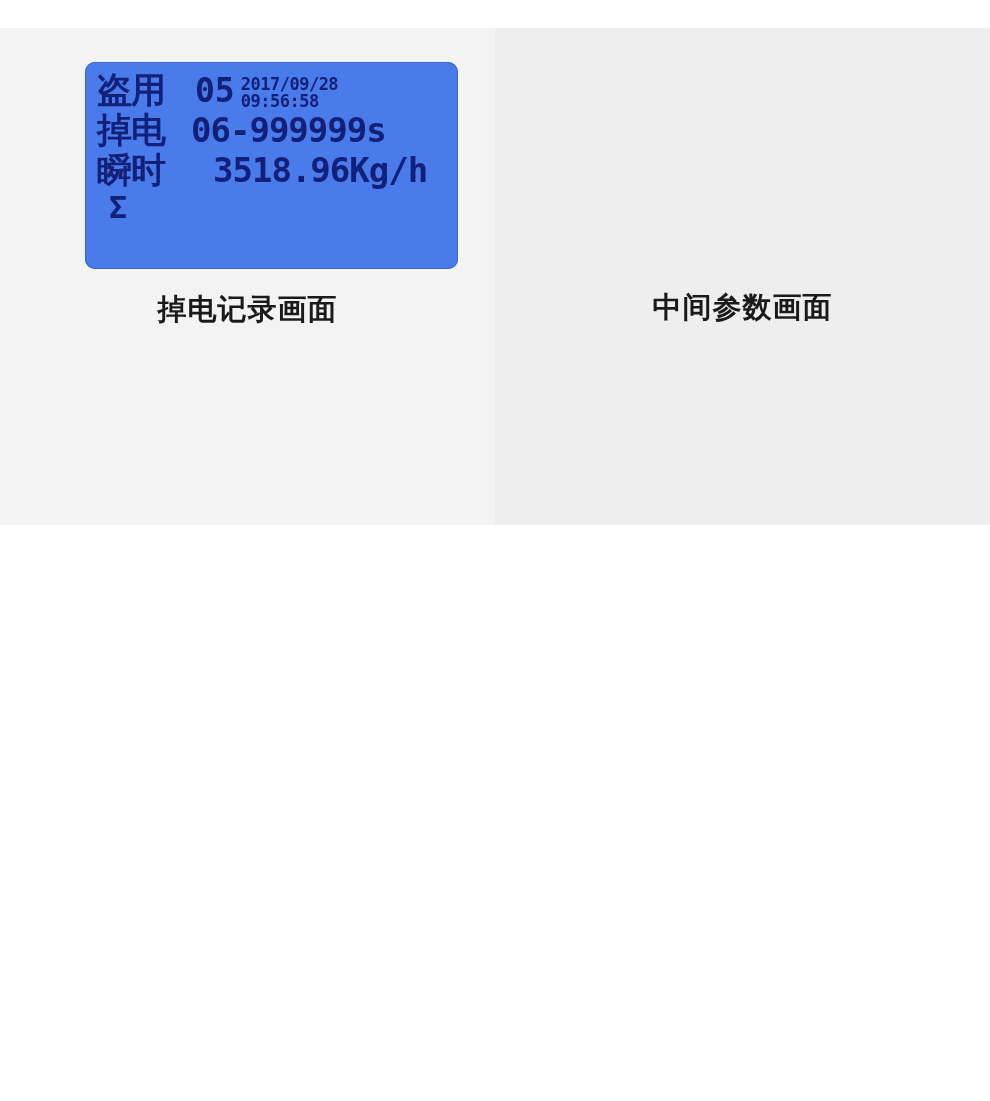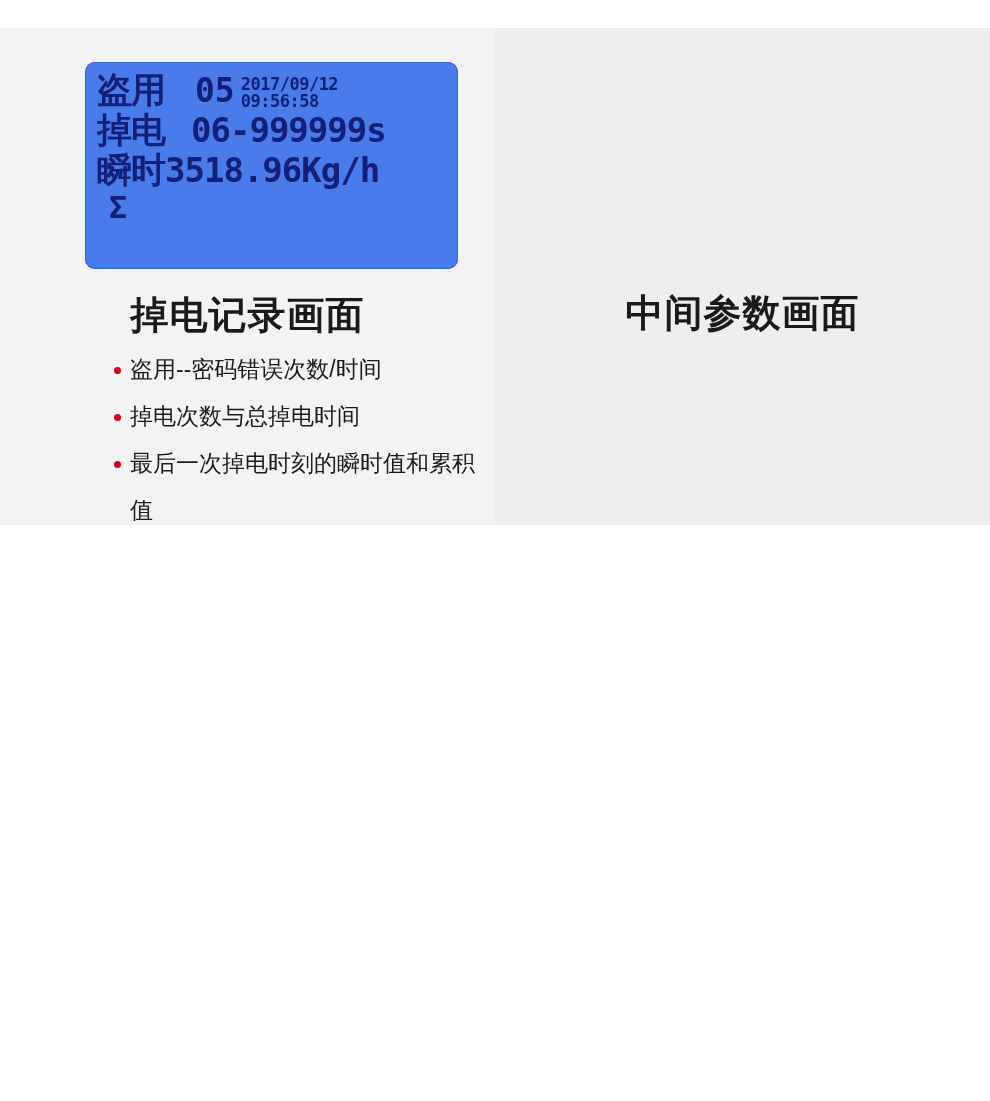--- a/index.html
+++ b/index.html
@@ -44,40 +44,40 @@
   .s1 { position: relative; width: 100%; height: 100%; padding: 6px 10px 0 12px; }
   .s1 .row { display: flex; align-items: flex-end; }
   .s1 .cn { font-family: "DejaVu Sans", sans-serif; font-weight: 700; font-size: 35px; line-height: 40px; letter-spacing: -1px; }
   .s1 .big { font-size: 34px; line-height: 40px; font-weight: 700; letter-spacing: -1px; text-align: center; }
   .s1 .r1 { margin-top: 2px; }
   .s1 .num00 { font-size: 33px; font-weight: 700; margin-left: 30px; }
   .s1 .stack { display: inline-block; margin-left: 6px; line-height: 17px; }
   .s1 .stack div { font-size: 17px; font-weight: 700; letter-spacing: -0.5px; }
   .s1 .r2 { margin-top: 0px; }
   .s1 .r2 .val { margin-left: 26px; }
-  .s1 .r3 { margin-top: 0px; }
+  .s1 .r3 { margin-top: 0px; gap: 48px; }
   .s1 .sigma { font-size: 30px; font-weight: 700; position: absolute; left: 12px; }
   .s1 .r4wrap { position: relative; width: 100%; display: flex; justify-content: flex-end; }
 
   
   .s3 { width: 100%; height: 100%; padding: 6px 10px 0 12px; }
   .s3 .hdr { display: flex; align-items: center; font-size: 25px; font-weight: 700; letter-spacing: -0.5px; }
   .s3 .hdr .cn { font-family: "DejaVu Sans", sans-serif; }
   .s3 .hdr .ym { margin-left: 10px; font-family: "DejaVu Sans Mono", monospace; }
   .s3 .cursor { display: inline-block; width: 21px; height: 24px; background: #1a2a8c; vertical-align: -4px; margin-left: 1px;
       background-image: repeating-linear-gradient(0deg, transparent 0 2px, rgba(74,123,234,.5) 2px 3px), repeating-linear-gradient(90deg, transparent 0 2px, rgba(74,123,234,.5) 2px 3px); }
   .s3 .hdr .right { margin-left: auto; display: flex; align-items: center; gap: 6px; font-family: "DejaVu Sans", sans-serif; }
   .s3 .arrow { font-size: 14px; }
 
   
   .cap {
     position: absolute;
     width: 100%;
     text-align: center;
-    font-size: 38px;
+    font-size: 29px;
     font-weight: 700;
     color: #1a1a1a;
     letter-spacing: 1px;
   }
   .cap-1 { top: 262px; }
   .cap-2 { top: 260px; }
 
   ul.bullets {
     position: absolute;
     list-style: none;
@@ -103,43 +103,38 @@
 
 <div class="page">
 
   <div class="cell cell-tl">
     <div class="lcd lcd-1">
       <div class="s1">
         <div class="row r1">
           <span class="cn">盗用</span>
           <span class="num00">05</span>
           <span class="stack">
-            <div>2017/09/12</div>
+            <div>2017/09/28</div>
             <div>09:56:58</div>
           </span>
         </div>
         <div class="row r2">
           <span class="cn">掉电</span>
           <span class="big val">06-999999s</span>
         </div>
         <div class="row r3">
           <span class="cn">瞬时</span>
           <span class="big">3518.96Kg/h</span>
         </div>
         <div class="r4wrap">
           <span class="sigma">Σ</span>
         </div>
       </div>
     </div>
     <div class="cap cap-1">掉电记录画面</div>
-    <ul class="bullets b1">
-      <li>盗用--密码错误次数/时间</li>
-      <li>掉电次数与总掉电时间</li>
-      <li>最后一次掉电时刻的瞬时值和累积值</li>
-    </ul>
   </div>
 
   <div class="cell cell-tr">
 
     <div class="cap cap-2">中间参数画面</div>
 
   </div>
 
   <div class="cell cell-bl">
     <div class="lcd lcd-3">

